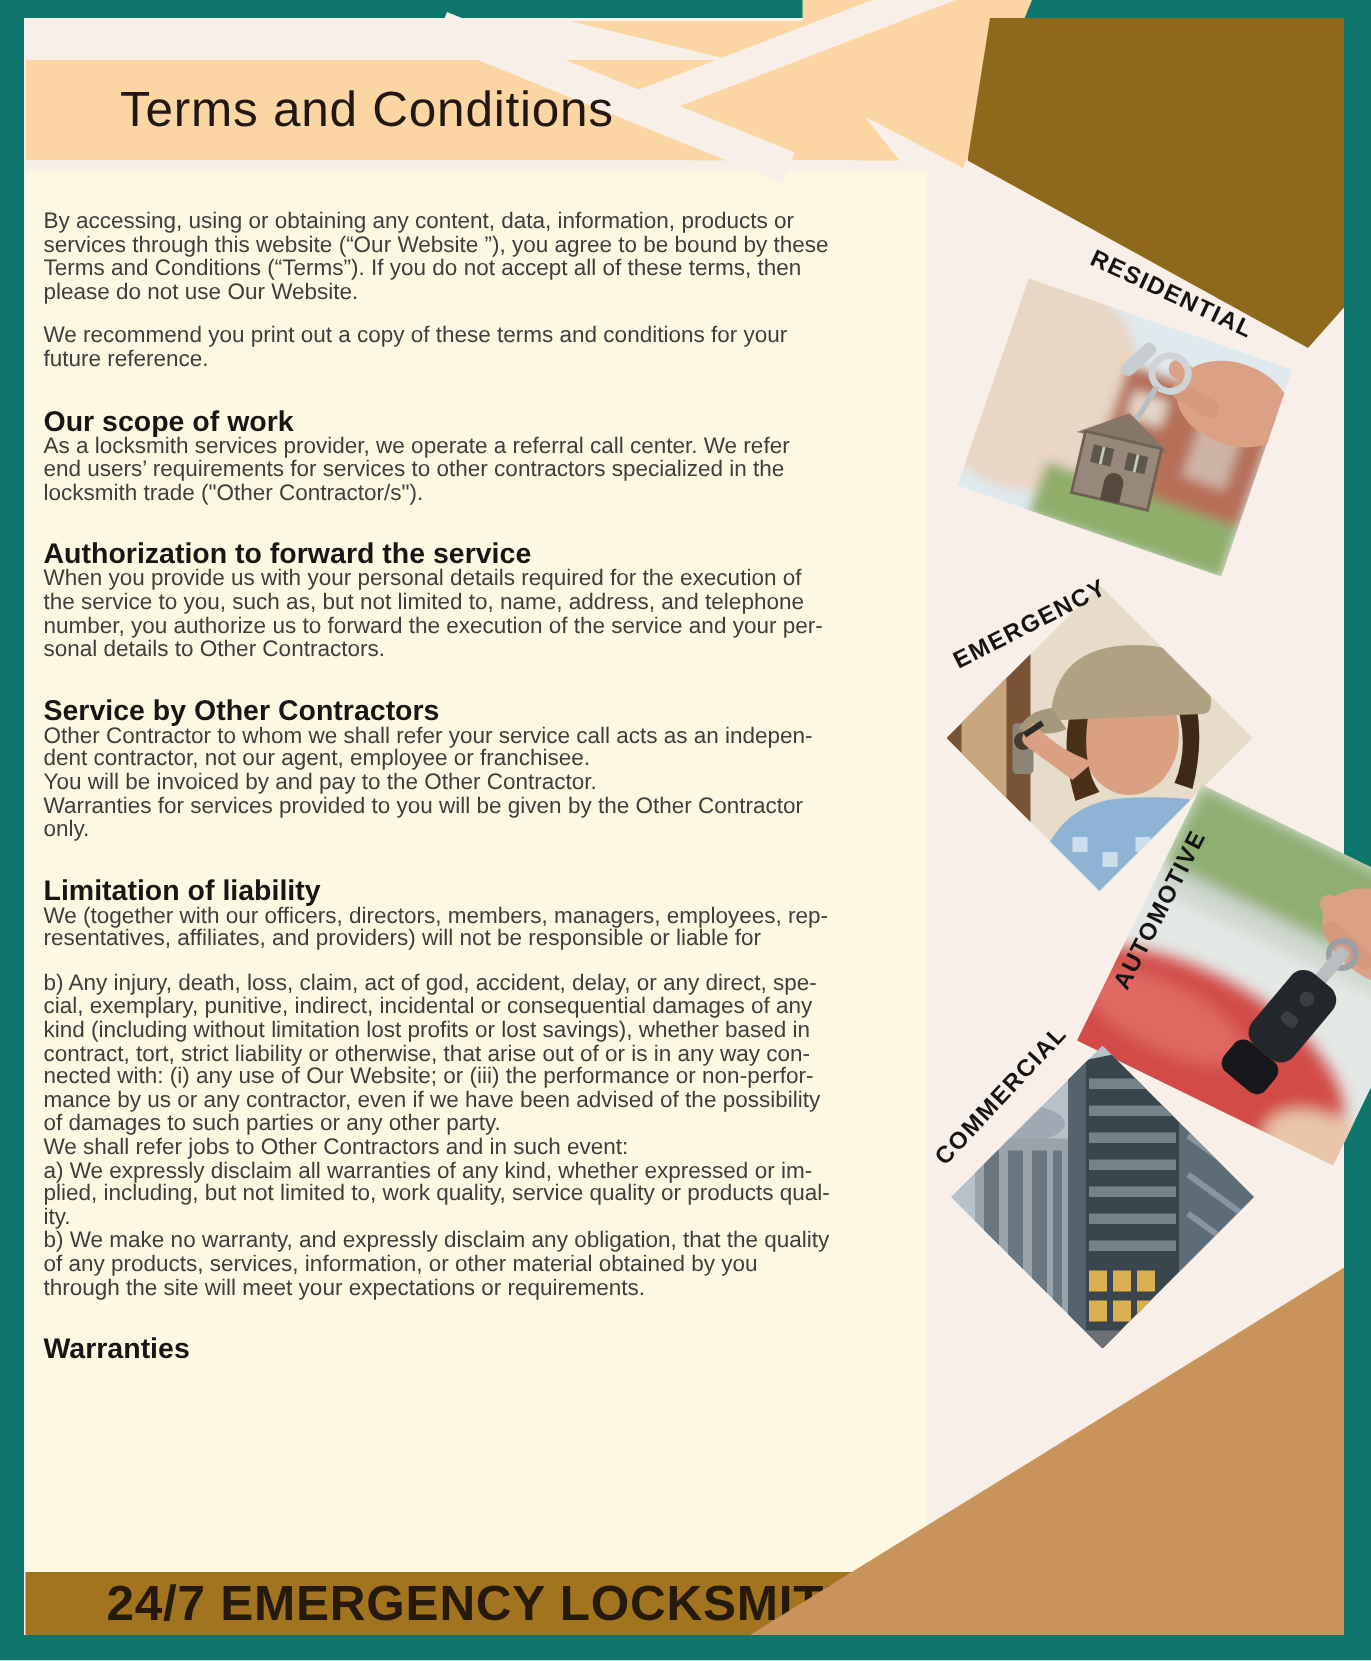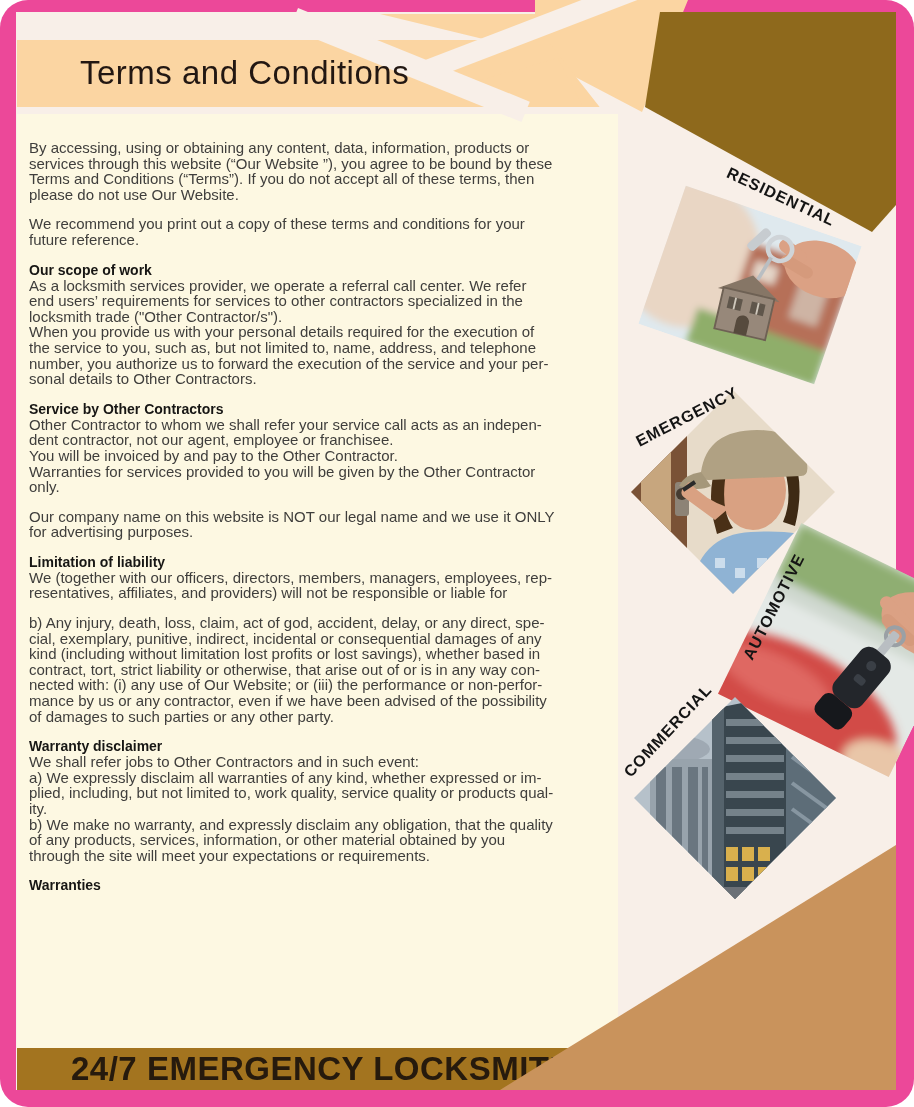--- a/index.html
+++ b/index.html
@@ -1,18 +1,18 @@
 <!DOCTYPE html>
 <html><head>
 <meta charset="utf-8">
 <style>
   html,body{margin:0;padding:0;background:#ffffff;}
   #page{
     position:relative;width:914px;height:1107px;overflow:hidden;
-    background:#ec4899;font-family:"Liberation Sans",sans-serif;border-radius:28px;
+    background:#0f766e;font-family:"Liberation Sans",sans-serif;
   }
   
   #content-bg{position:absolute;left:16px;top:12px;width:880px;height:1078px;background:#f8efe8;z-index:0;}
 
   
   .peach{position:absolute;background:#fbd5a2;z-index:1;}
   #peach-band{left:17px;top:40px;width:603px;height:67px;
     clip-path:polygon(0 0,530px 0,585px 70px,463px 58px,487px 67px,0 67px);}
   #peach-upper{left:380px;top:0;width:308px;height:112px;
     clip-path:polygon(0 14px,155px 14px,155px 0,308px 0,262px 112px,140px 48px);}
@@ -32,21 +32,21 @@
     position:absolute;left:17px;top:114px;width:601px;height:934px;
     background:#fdf8e2;z-index:1;box-sizing:border-box;padding:12px 8px 0 12px;
   }
   #terms-panel .p{
     margin:14px 0 0 0;font-size:15px;line-height:15.6px;color:#3f3e3c;
     white-space:pre-line;letter-spacing:0;
   }
   #terms-panel .p.first{margin-top:0;}
   #terms-panel .p.tight{margin-top:0;}
   #terms-panel .h{
-    margin:14px 0 0 0;font-size:14px;line-height:16px;font-weight:700;color:#171614;
+    margin:26px 0 0 0;font-size:19px;line-height:16px;font-weight:700;color:#171614;
   }
 
   
   #brown-corner{
     position:absolute;left:643px;top:12px;width:253px;height:220px;background:#8e691c;z-index:1;
     clip-path:polygon(17px 0,253px 0,253px 193px,229px 220px,2px 95px);
   }
 
   
   .photo{position:absolute;z-index:2;}
@@ -100,43 +100,41 @@
     <p class="p">By accessing, using or obtaining any content, data, information, products or
 services through this website (“Our Website ”), you agree to be bound by these
 Terms and Conditions (“Terms”). If you do not accept all of these terms, then
 please do not use Our Website.</p>
     <p class="p">We recommend you print out a copy of these terms and conditions for your
 future reference.</p>
     <p class="h">Our scope of work</p>
     <p class="p tight">As a locksmith services provider, we operate a referral call center. We refer
 end users’ requirements for services to other contractors specialized in the
 locksmith trade ("Other Contractor/s").</p>
+    <p class="h">Authorization to forward the service</p>
     <p class="p tight">When you provide us with your personal details required for the execution of
 the service to you, such as, but not limited to, name, address, and telephone
 number, you authorize us to forward the execution of the service and your per-
 sonal details to Other Contractors.</p>
     <p class="h">Service by Other Contractors</p>
     <p class="p tight">Other Contractor to whom we shall refer your service call acts as an indepen-
 dent contractor, not our agent, employee or franchisee.
 You will be invoiced by and pay to the Other Contractor.
 Warranties for services provided to you will be given by the Other Contractor
 only.</p>
-    <p class="p">Our company name on this website is NOT our legal name and we use it ONLY
-for advertising purposes.</p>
     <p class="h">Limitation of liability</p>
     <p class="p tight">We (together with our officers, directors, members, managers, employees, rep-
 resentatives, affiliates, and providers) will not be responsible or liable for</p>
     <p class="p">b) Any injury, death, loss, claim, act of god, accident, delay, or any direct, spe-
 cial, exemplary, punitive, indirect, incidental or consequential damages of any
 kind (including without limitation lost profits or lost savings), whether based in
 contract, tort, strict liability or otherwise, that arise out of or is in any way con-
 nected with: (i) any use of Our Website; or (iii) the performance or non-perfor-
 mance by us or any contractor, even if we have been advised of the possibility
 of damages to such parties or any other party.</p>
-    <p class="h">Warranty disclaimer</p>
     <p class="p tight">We shall refer jobs to Other Contractors and in such event:
 a) We expressly disclaim all warranties of any kind, whether expressed or im-
 plied, including, but not limited to, work quality, service quality or products qual-
 ity.
 b) We make no warranty, and expressly disclaim any obligation, that the quality
 of any products, services, information, or other material obtained by you
 through the site will meet your expectations or requirements.</p>
     <p class="h">Warranties</p>
   </div>
 

